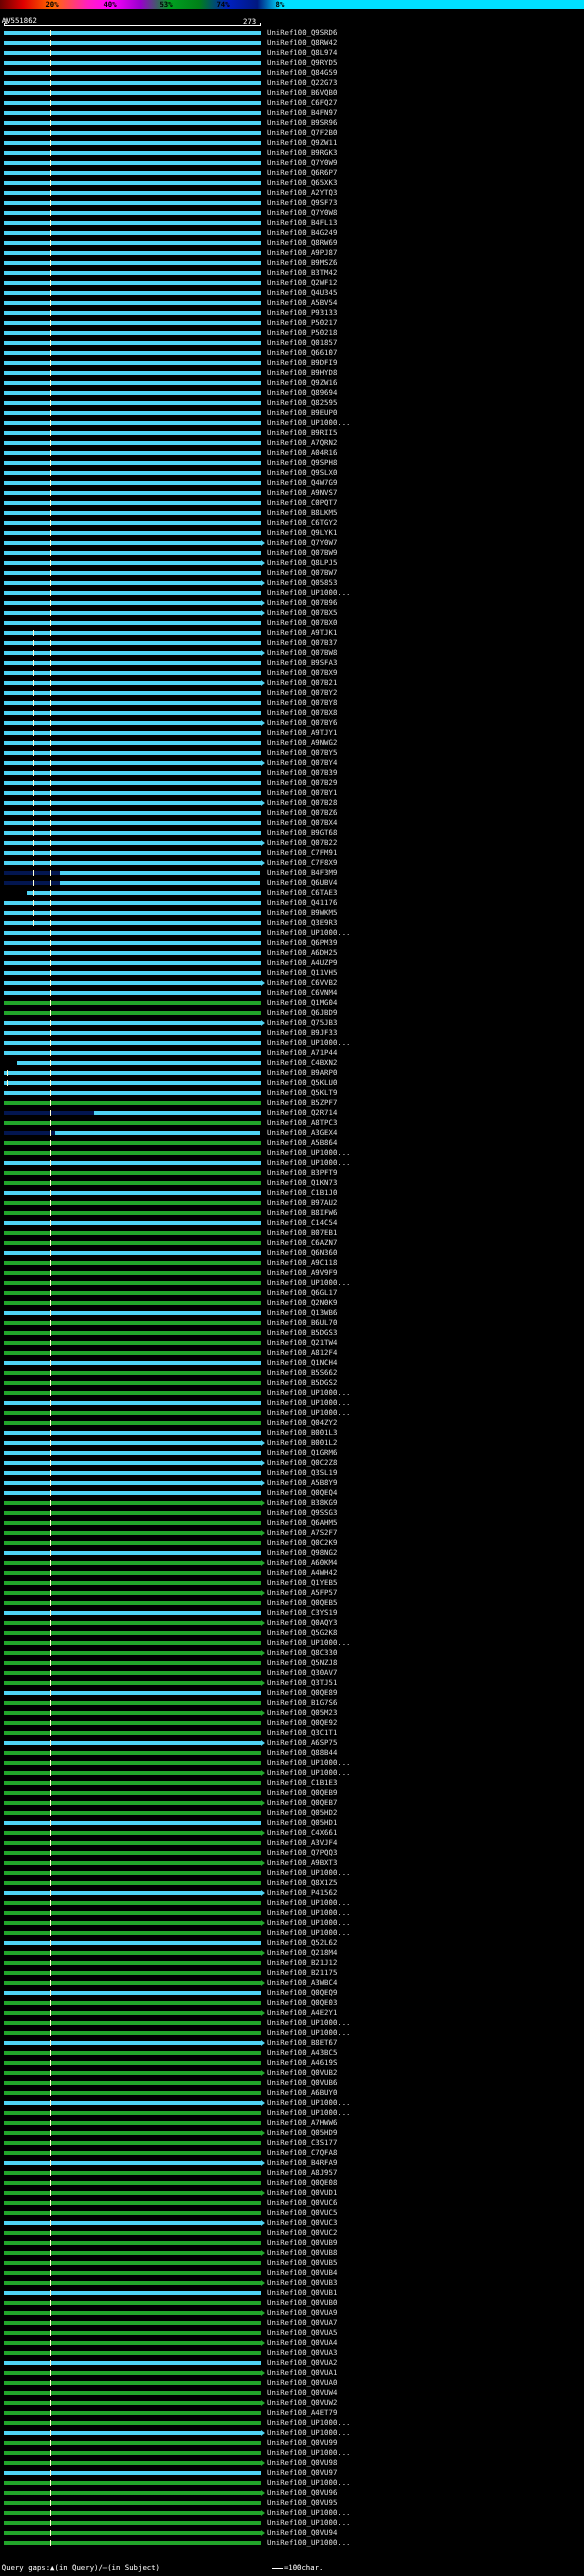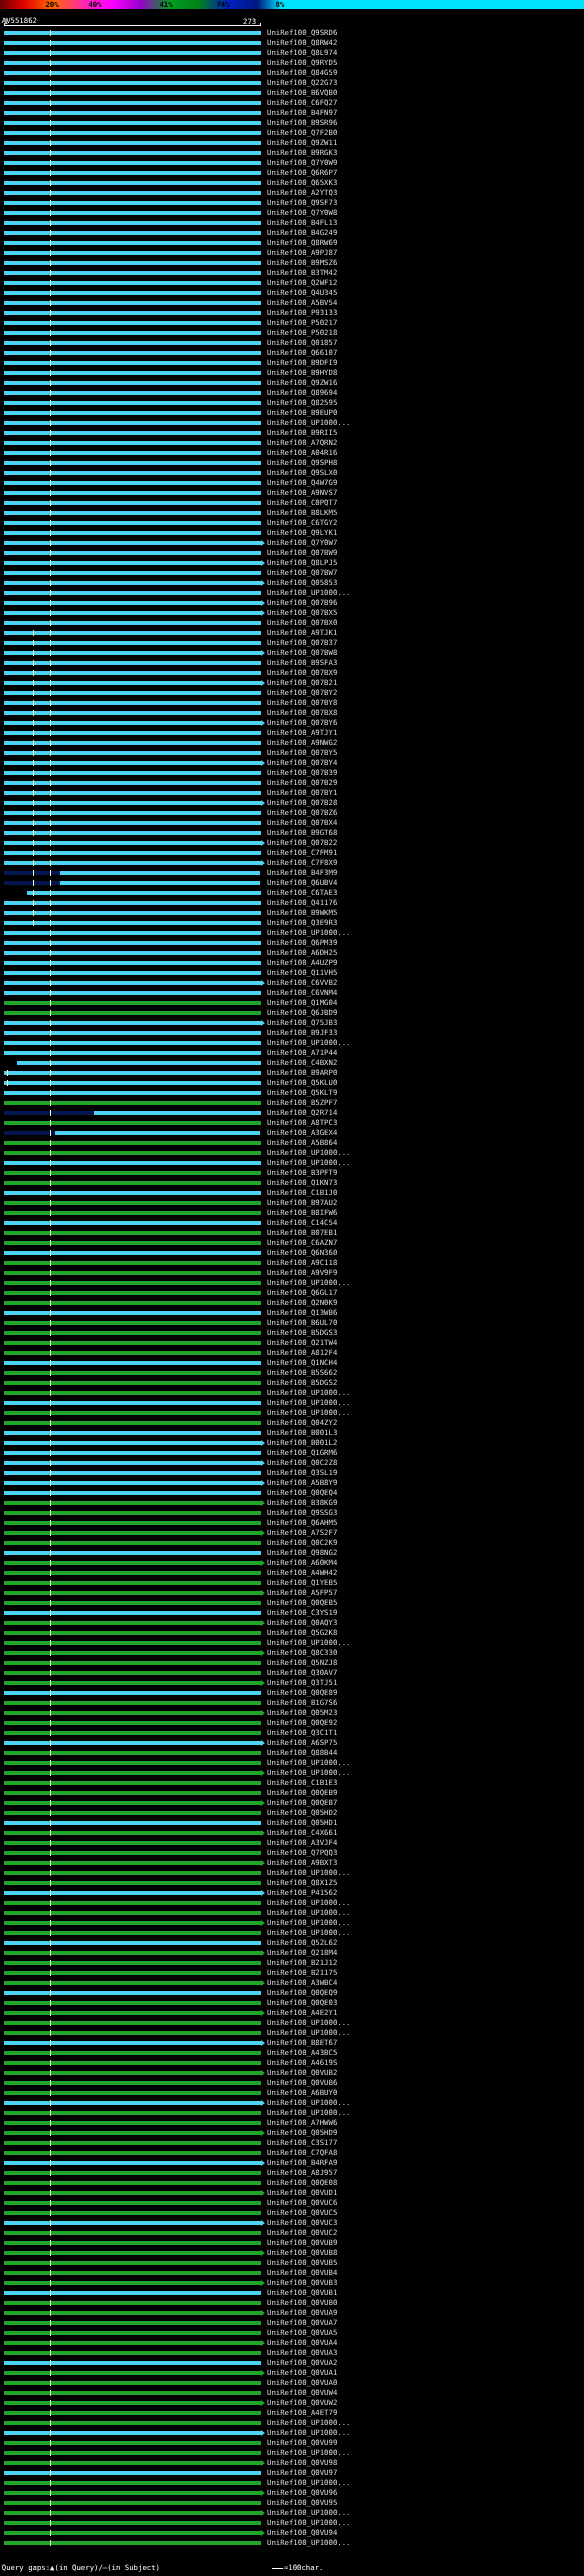--- a/index.html
+++ b/index.html
@@ -49,22 +49,22 @@
   .footer{position:absolute;left:0;bottom:2.7px;width:585px;height:10px;}
   .gaps-legend{position:absolute;left:1.8px;top:0;font-size:7.3px;line-height:10px;color:#fff;white-space:nowrap;}
   .scale-legend{position:absolute;left:272px;top:0;font-size:7.3px;line-height:10px;color:#fff;display:flex;align-items:center;}
   .scale-line{display:inline-block;width:11px;height:0.9px;background:#fff;margin-right:0.9px;}
 </style>
 </head>
 <body>
 
 <div class="color-key">
   <span class="key-label" style="left:52px">20%</span>
-  <span class="key-label" style="left:95px">40%</span>
-  <span class="key-label" style="left:166px">41%</span>
+  <span class="key-label" style="left:110px">40%</span>
+  <span class="key-label" style="left:166px">53%</span>
   <span class="key-label" style="left:223px">74%</span>
   <span class="key-label" style="left:280px">8%</span>
 </div>
 
 <div class="query-row">
   <span class="query-id">AV551862</span>
 </div>
 
 <div class="ruler">
   <span class="ruler-num" style="left:3.7px">1</span>

